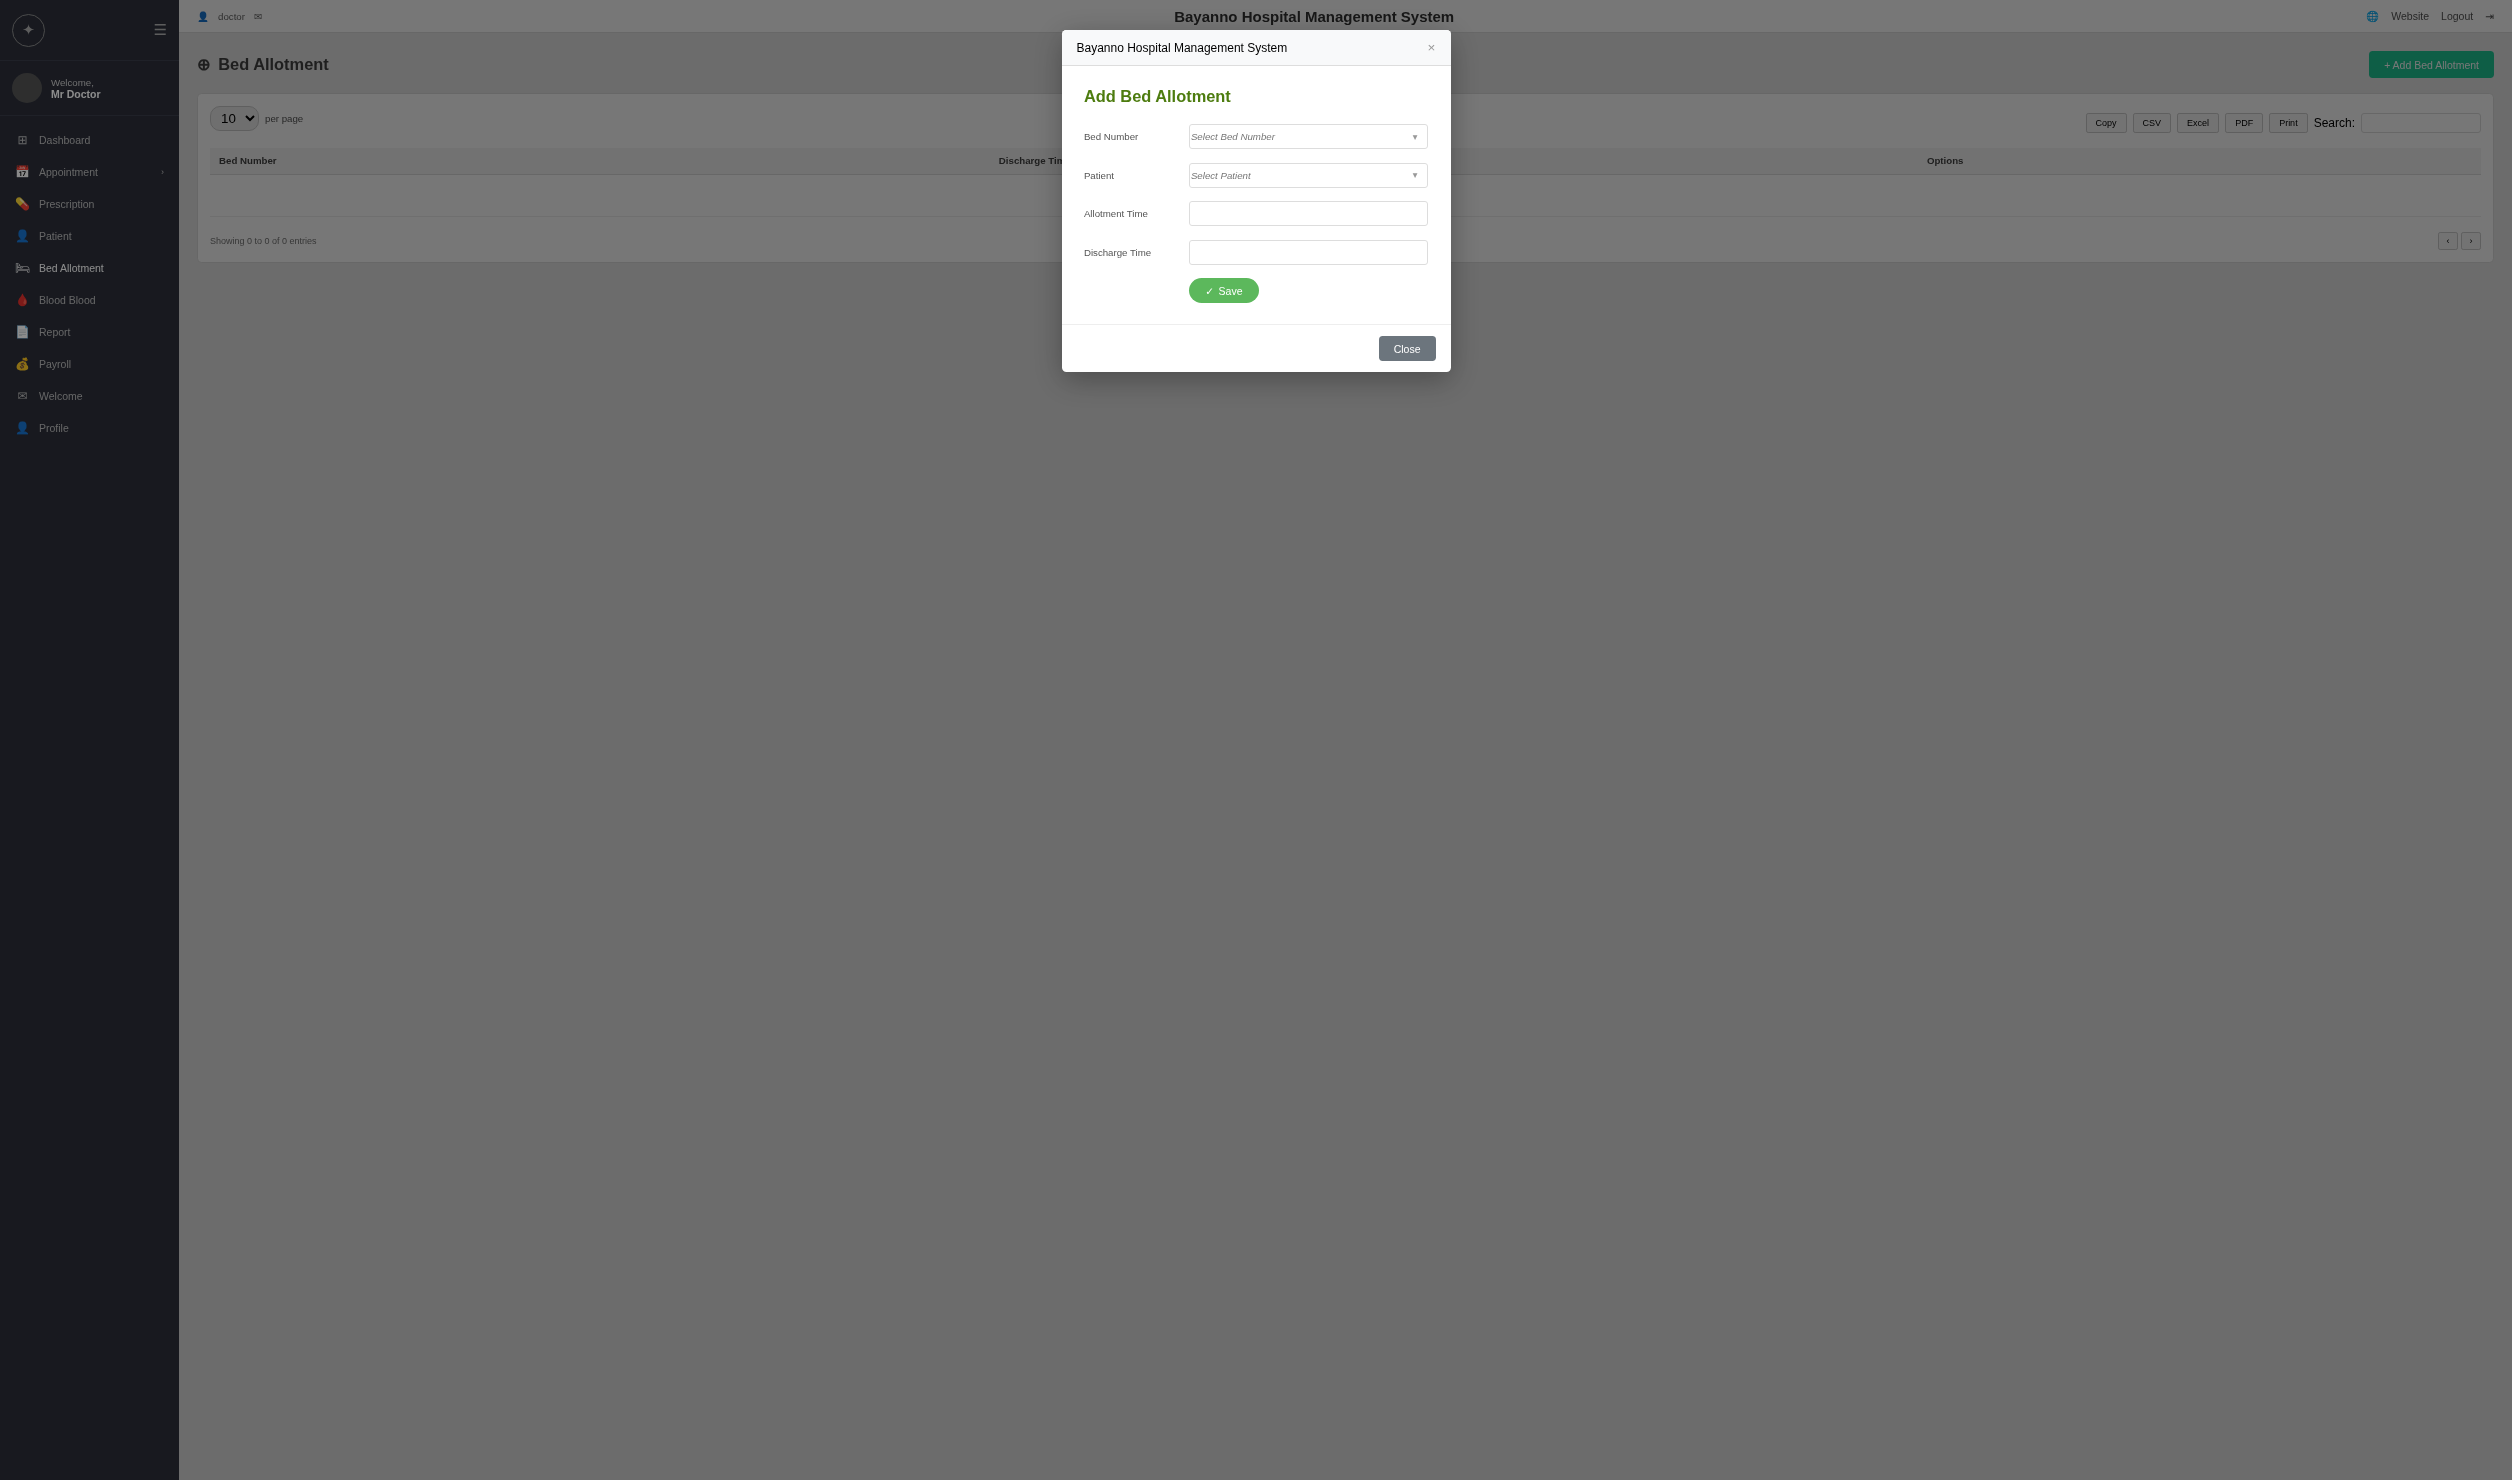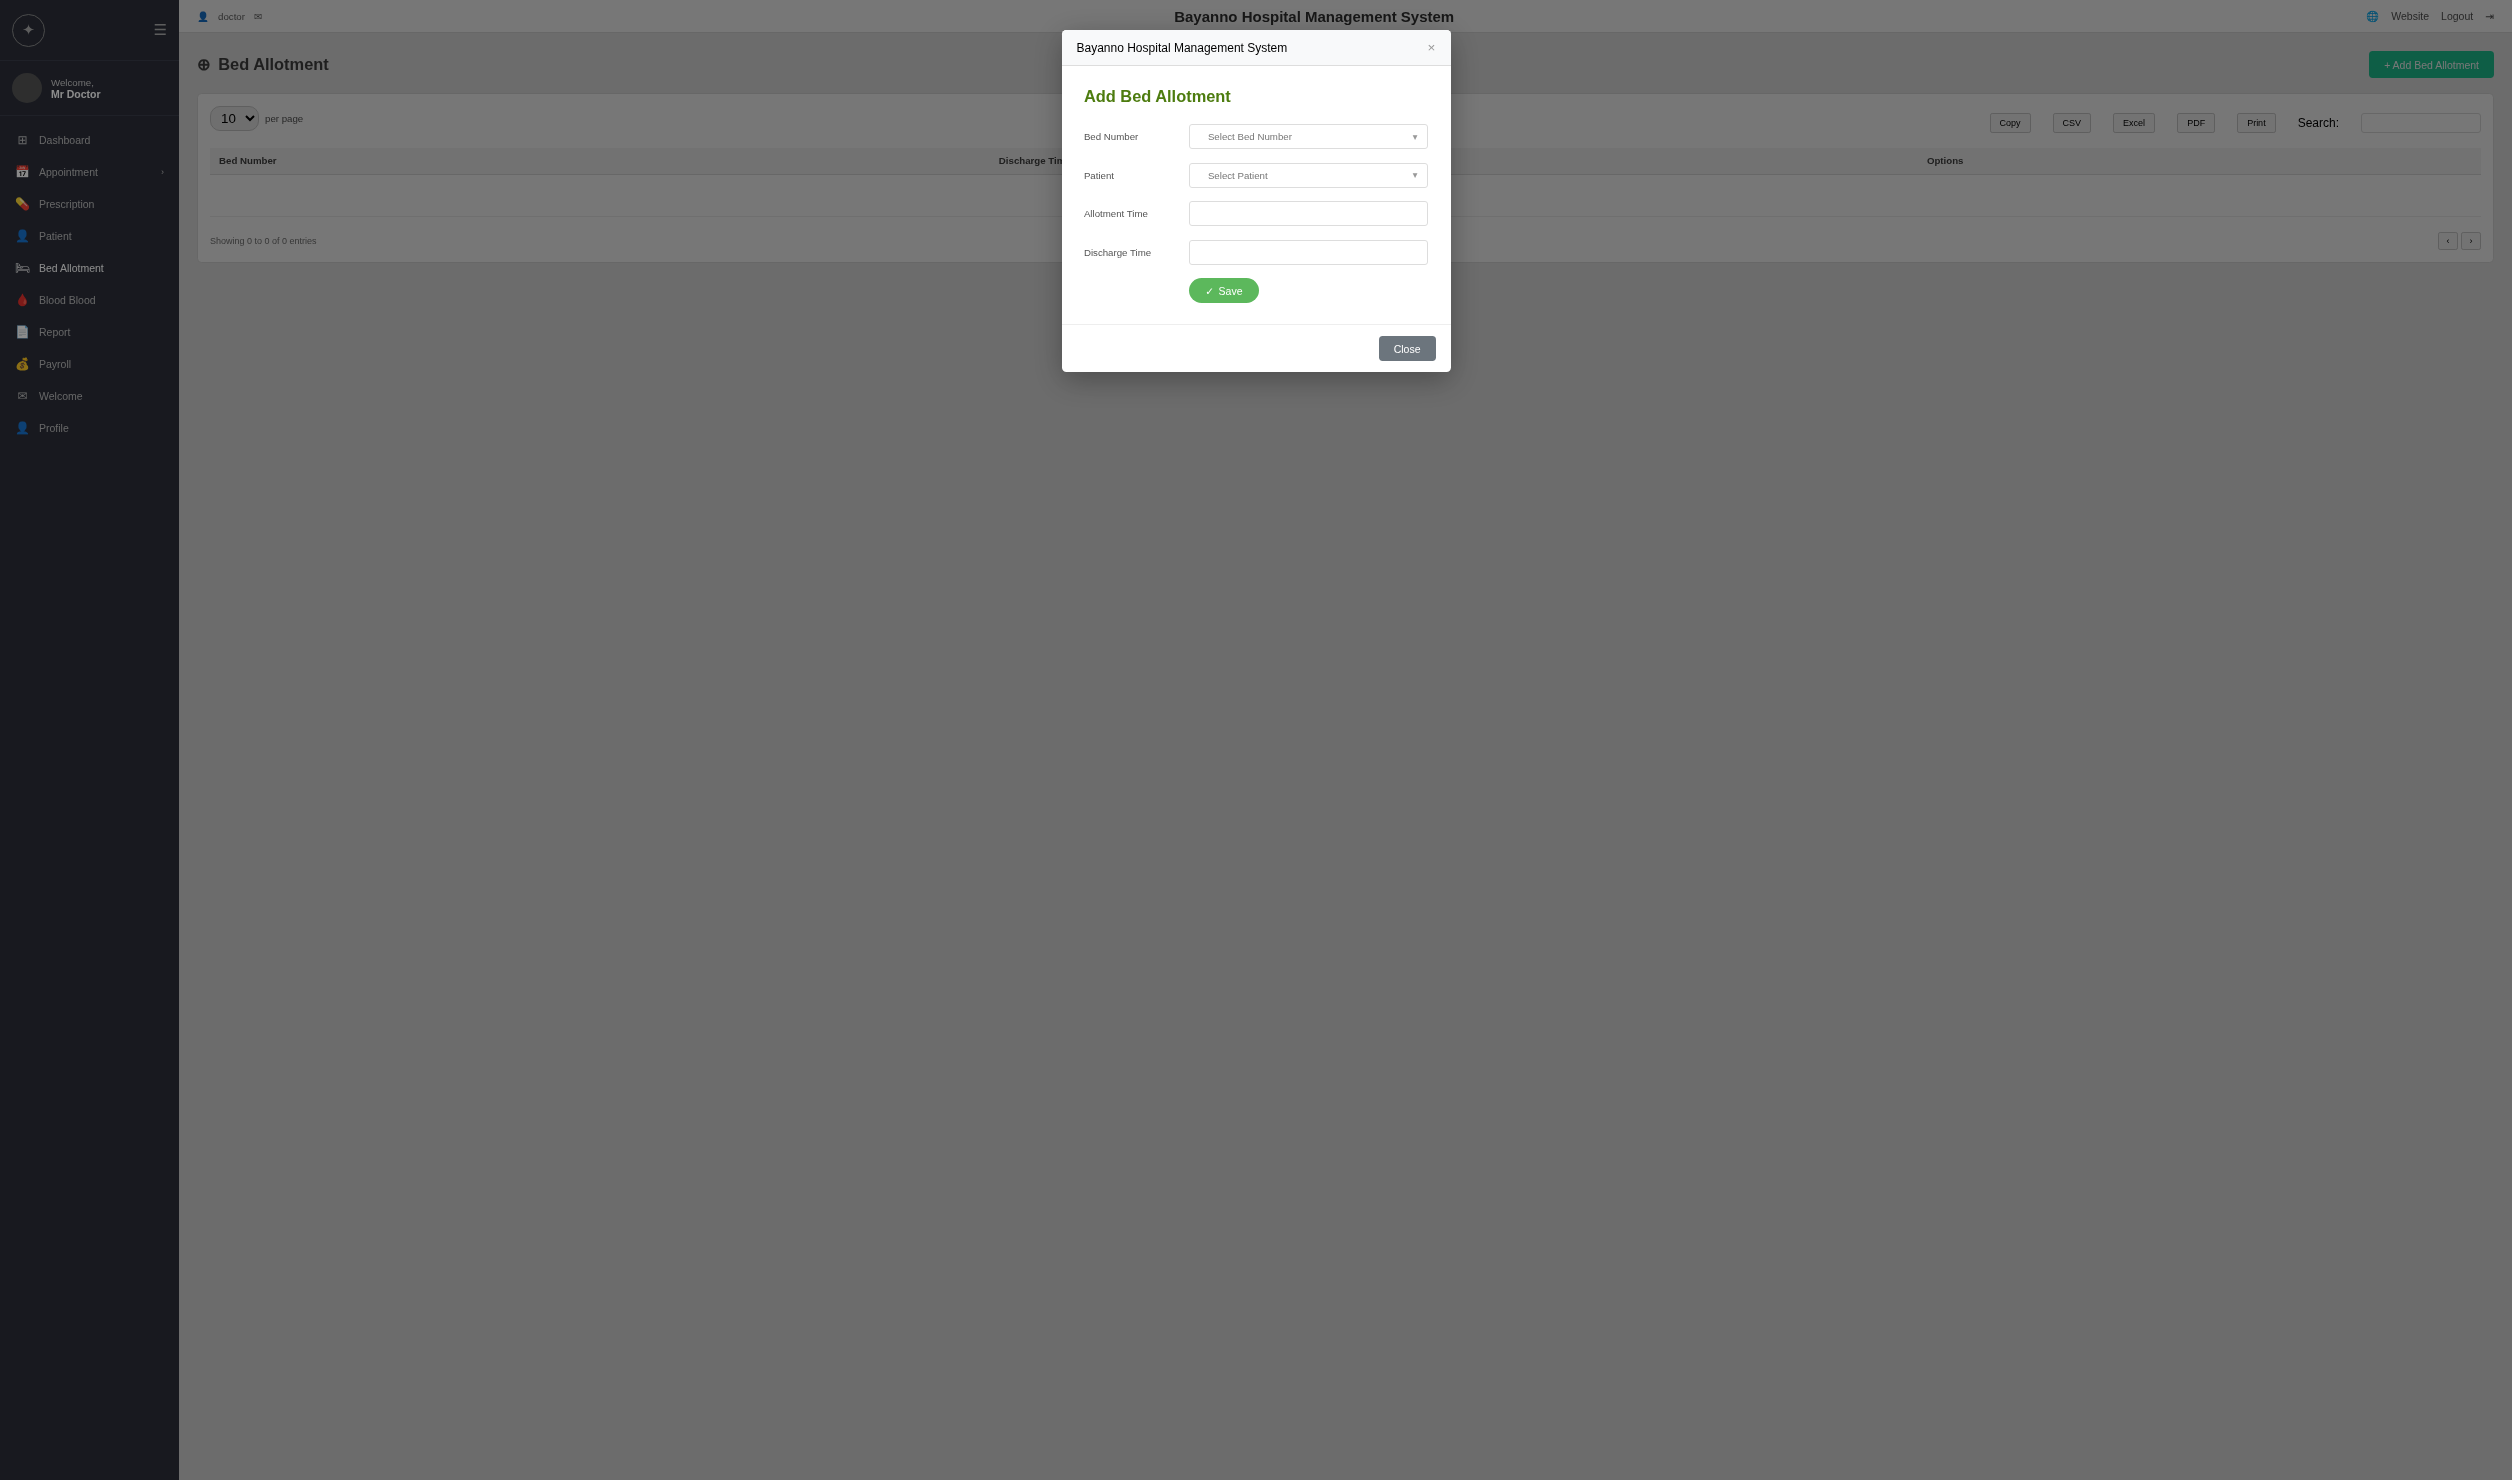--- a/index.html
+++ b/index.html
@@ -209,28 +209,29 @@
       padding: 6px 9px;
       border: 0.7px solid #ddd;
       border-radius: 3px;
       font-size: 9.7px;
       color: #444;
       background: #fff;
     }
     .form-select-wrap { flex: 1; position: relative; }
     .form-select-wrap select {
       width: 100%;
-      padding: 6px 18px;
+      padding: 6px 1px;
       border: 0.7px solid #ddd;
       border-radius: 3px;
       font-size: 9.7px;
       color: #777;
       background: #fff;
       appearance: none;
       cursor: pointer;
+      font-style: italic;
     }
     .form-select-wrap::after {
       content: '▼';
       position: absolute;
       right: 9px;
       top: 50%;
       transform: translateY(-50%);
       font-size: 8.2px;
       color: #999;
       pointer-events: none;
@@ -353,21 +354,21 @@
     <div class="table-controls">
       <div style="display:flex; justify-content:space-between; align-items:center; margin-bottom:7.5px;">
         <div class="table-top">
           <select>
             <option>10</option>
             <option>25</option>
             <option>50</option>
           </select>
           <span>per page</span>
         </div>
-        <div style="display:flex; align-items:center; gap:22px;">
+        <div style="display:flex; align-items:center; gap:6px;">
           <button class="table-btn">Copy</button>
           <button class="table-btn">CSV</button>
           <button class="table-btn">Excel</button>
           <button class="table-btn">PDF</button>
           <button class="table-btn">Print</button>
           <span>Search:</span>
           <input type="text" class="form-control" style="width: 120px; padding: 3.7px 6px;">
         </div>
       </div>
       <table>

